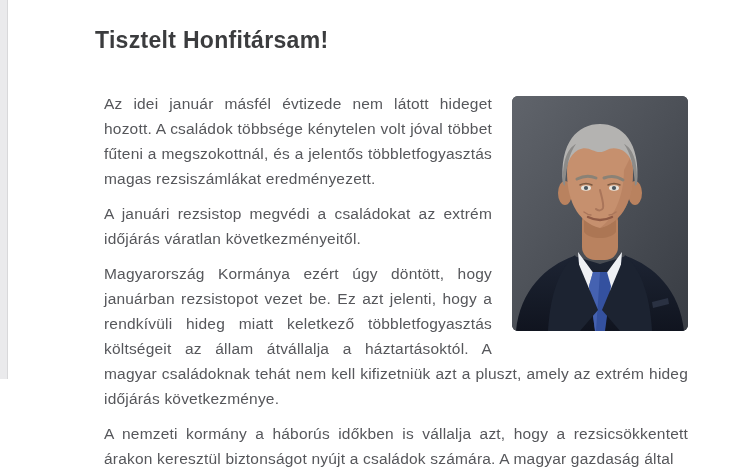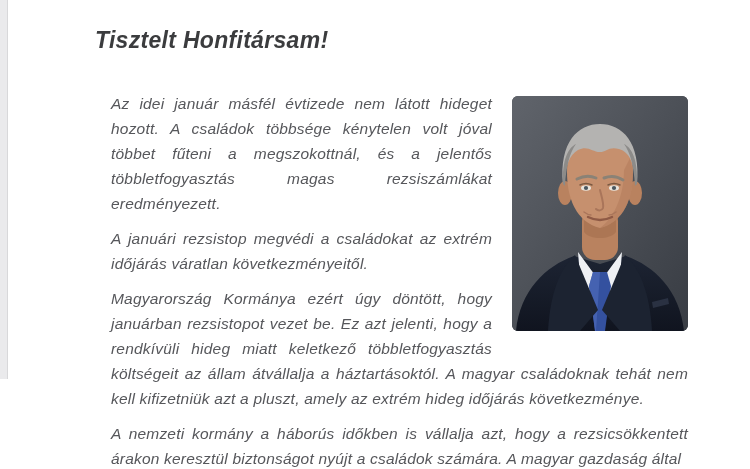--- a/index.html
+++ b/index.html
@@ -9,21 +9,20 @@
     height: 469px;
     overflow: hidden;
     background: #ffffff;
     font-family: "Liberation Sans", sans-serif;
   }
   .stage {
     position: relative;
     width: 750px;
     height: 379px;
     background: #ffffff;
-    font-style: italic;
   }
   .gutter {
     position: absolute;
     left: 0; top: 0; bottom: 0;
     width: 7px;
     background: #eaeaec;
     border-right: 1px solid #d8d8da;
   }
   .page {
     position: absolute;
@@ -34,21 +33,21 @@
   }
   .title {
     margin: 0 0 36px 0;
     font-size: 23px;
     line-height: 30px;
     font-weight: 700;
     letter-spacing: 0.3px;
     color: #3b3c3e;
   }
   .body-text p {
-    margin: 0 0 10px 16px;
+    margin: 0 0 10px 9px;
     font-size: 15.5px;
     line-height: 25px;
     color: #56575b;
     text-align: justify;
     letter-spacing: 0.2px;
   }
   .body-text p:last-child { margin-bottom: 0; }
   .portrait {
     float: right;
     width: 176px;

